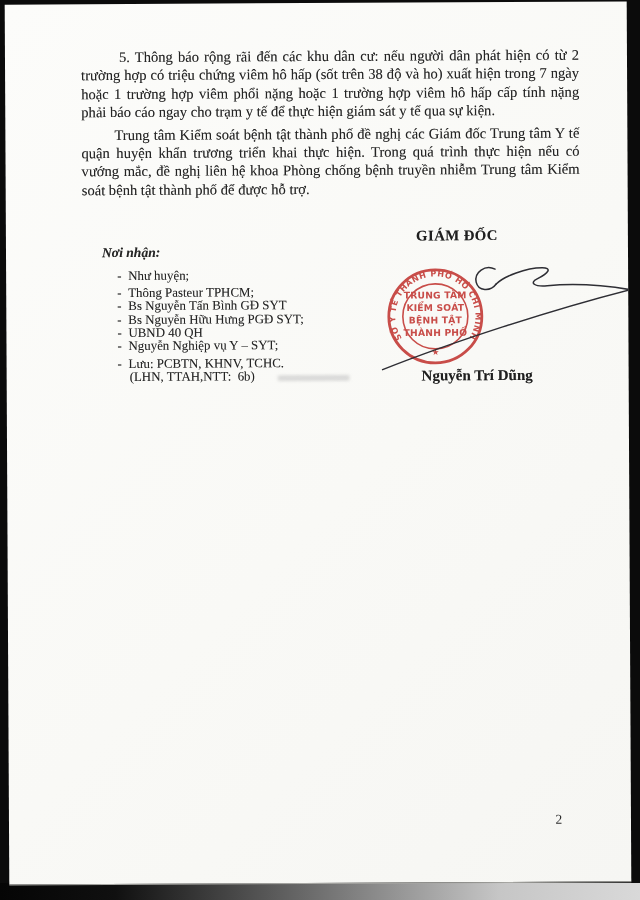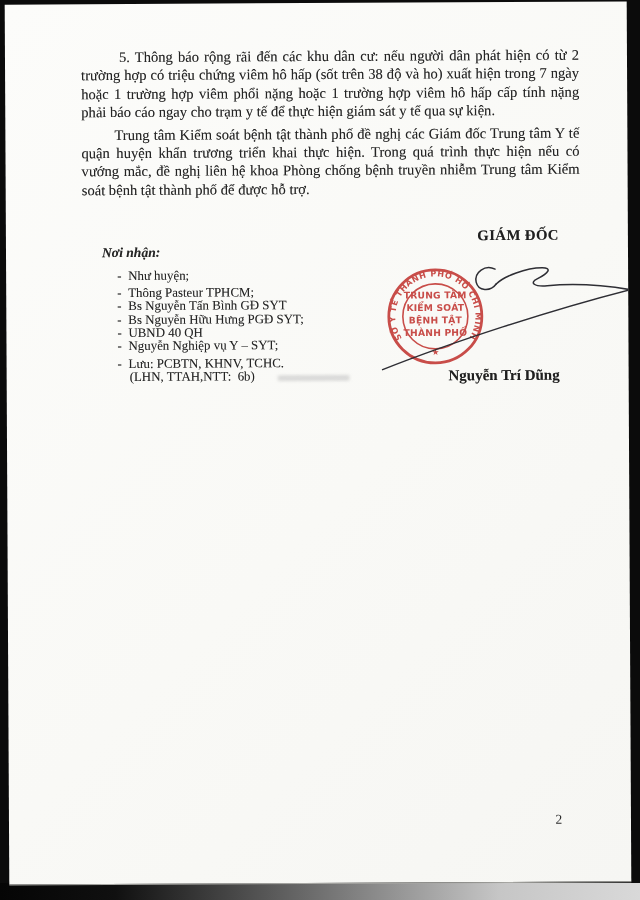--- a/index.html
+++ b/index.html
@@ -49,28 +49,28 @@
     font-size: 13.6px; margin: 0 0 9px 0;
   }
   .recipient-list { margin-left: 15px; font-size: 12.9px; line-height: 13.2px; }
   .recipient-item { display: flex; }
   .recipient-item .dash { width: 11px; flex: 0 0 11px; }
   .recipient-item.gap-after-first { margin-top: 4px; }
   .recipient-item.gap-before-luu { margin-top: 5px; }
   .recipient-note { margin-left: 12px; white-space: pre-wrap; }
 
   .sign-block-title {
-    position: absolute; left: 403px; top: 225px; width: 150px;
-    text-align: right; font-weight: bold; font-size: 14.8px;
+    position: absolute; left: 376px; top: 225px; width: 150px;
+    text-align: center; font-weight: bold; font-size: 14.8px;
     letter-spacing: 0.4px; color: #1f1f1f;
     text-shadow: 0 0 0.4px rgba(20,20,20,0.4);
   }
   .signer-name {
     position: absolute; left: 388px; top: 365px; width: 165px;
-    text-align: right; font-weight: bold; font-size: 15px;
+    text-align: center; font-weight: bold; font-size: 15px;
     color: #1f1f1f; text-shadow: 0 0 0.4px rgba(20,20,20,0.4);
   }
 
   .stamp-svg { position: absolute; left: 359px; top: 244px; width: 140px; height: 140px; opacity: 0.93; }
   .stamp-ring-text { font-family: "DejaVu Sans", sans-serif; font-weight: bold; font-size: 8.1px; letter-spacing: 0.55px; }
   .stamp-center-text { font-family: "DejaVu Sans", sans-serif; font-weight: bold; font-size: 9.2px; letter-spacing: 0.2px; }
   .stamp-star { font-size: 8.5px; }
 
   .signature-svg { position: absolute; left: 0; top: 0; width: 622px; height: 880px; }
 

